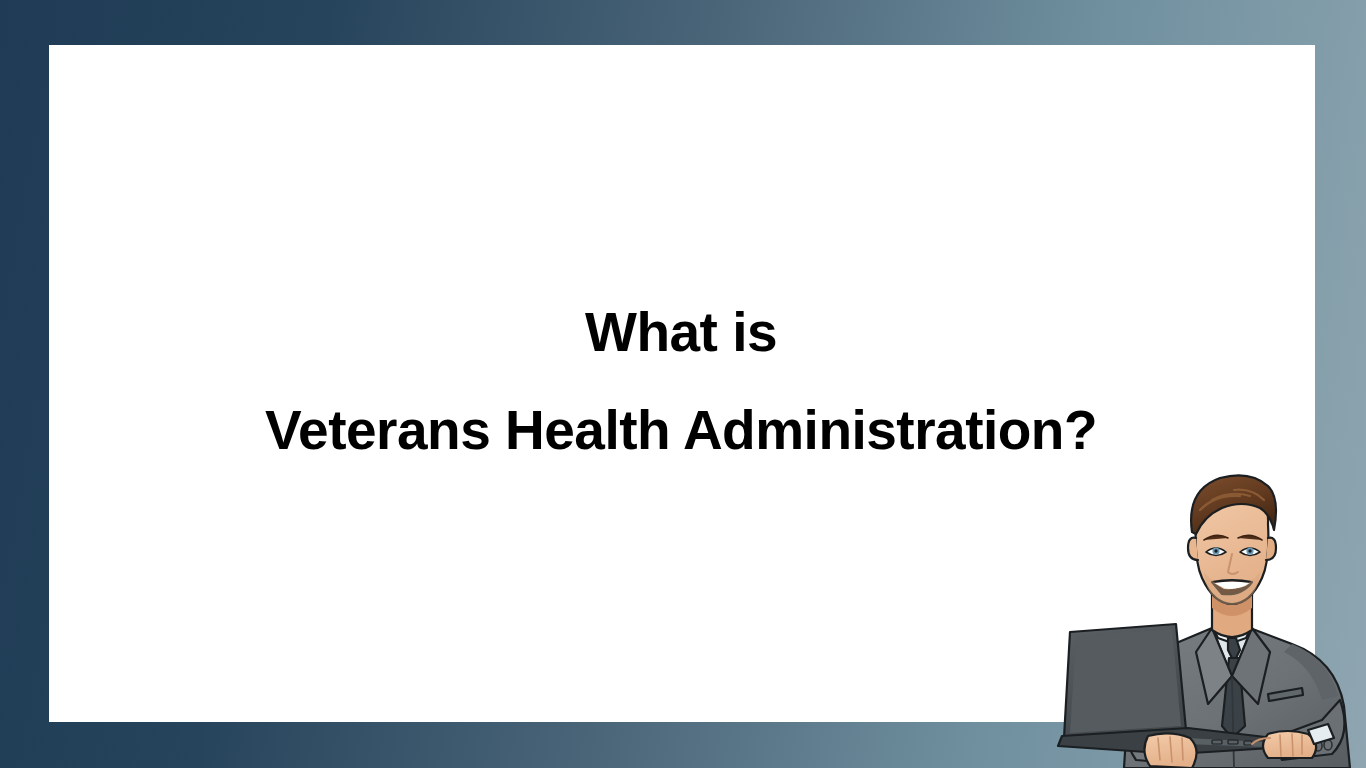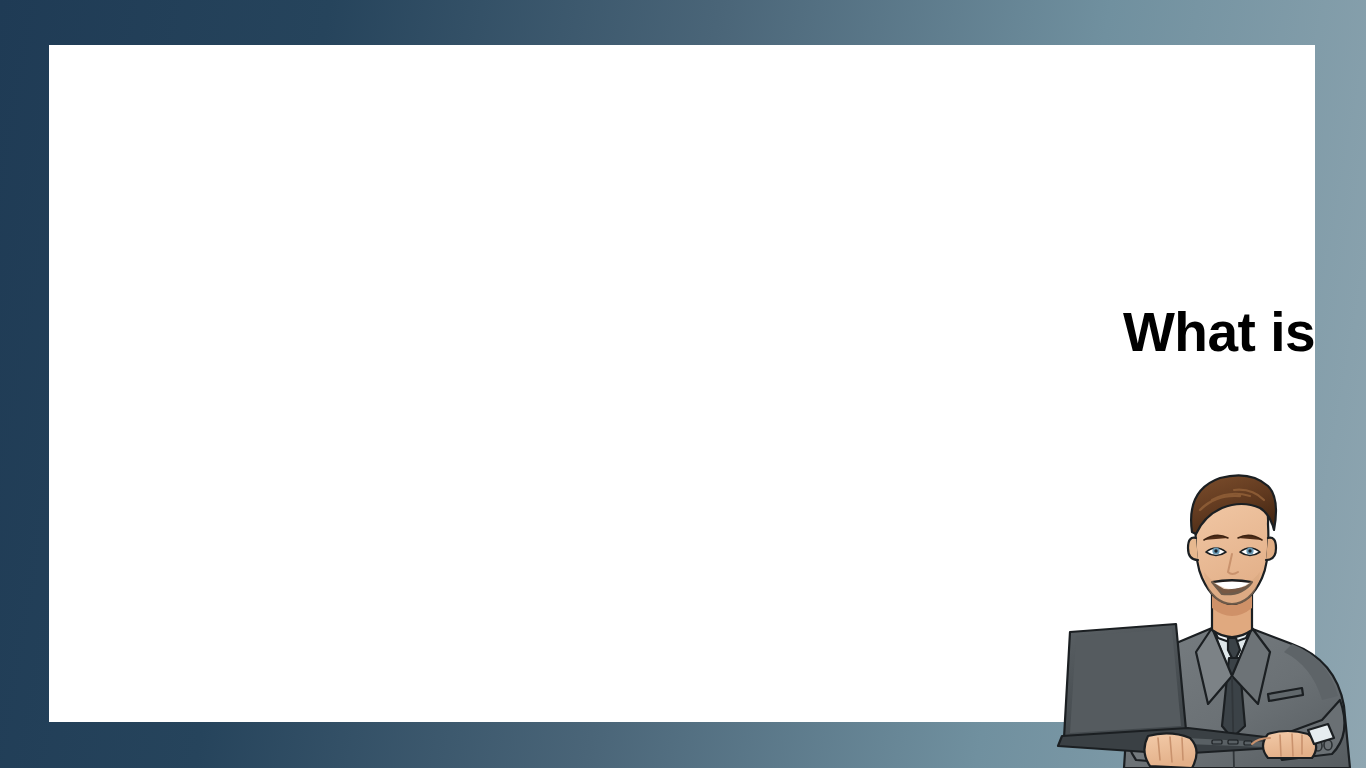--- a/index.html
+++ b/index.html
@@ -28,21 +28,21 @@
     background: #ffffff;
   }
 
   #title-block {
     position: absolute;
     left: 0;
     top: 0;
     width: 1266px;
     
     padding-top: 238px;
-    text-align: right;
+    text-align: center;
     box-sizing: border-box;
   }
 
   .title-line {
     display: block;
     color: #000000;
     font-family: "Liberation Sans", sans-serif;
     font-weight: bold;
     letter-spacing: -0.5px;
     white-space: nowrap;
@@ -73,20 +73,21 @@
 </style>
 </head>
 <body>
 
 <div id="slide">
 
   <div id="content-panel">
 
     <div id="title-block">
       <span class="title-line title-line-1">What is</span>
+      <span class="title-line title-line-2">Veterans Health Administration?</span>
     </div>
 
   </div>
 
   <div id="presenter">
     <svg viewBox="0 0 330 330" xmlns="http://www.w3.org/2000/svg" aria-hidden="true">
       <defs>
         <linearGradient id="suitGrad" x1="0" y1="0" x2="1" y2="1">
           <stop offset="0%" stop-color="#787e82"></stop>
           <stop offset="55%" stop-color="#6b7175"></stop>

